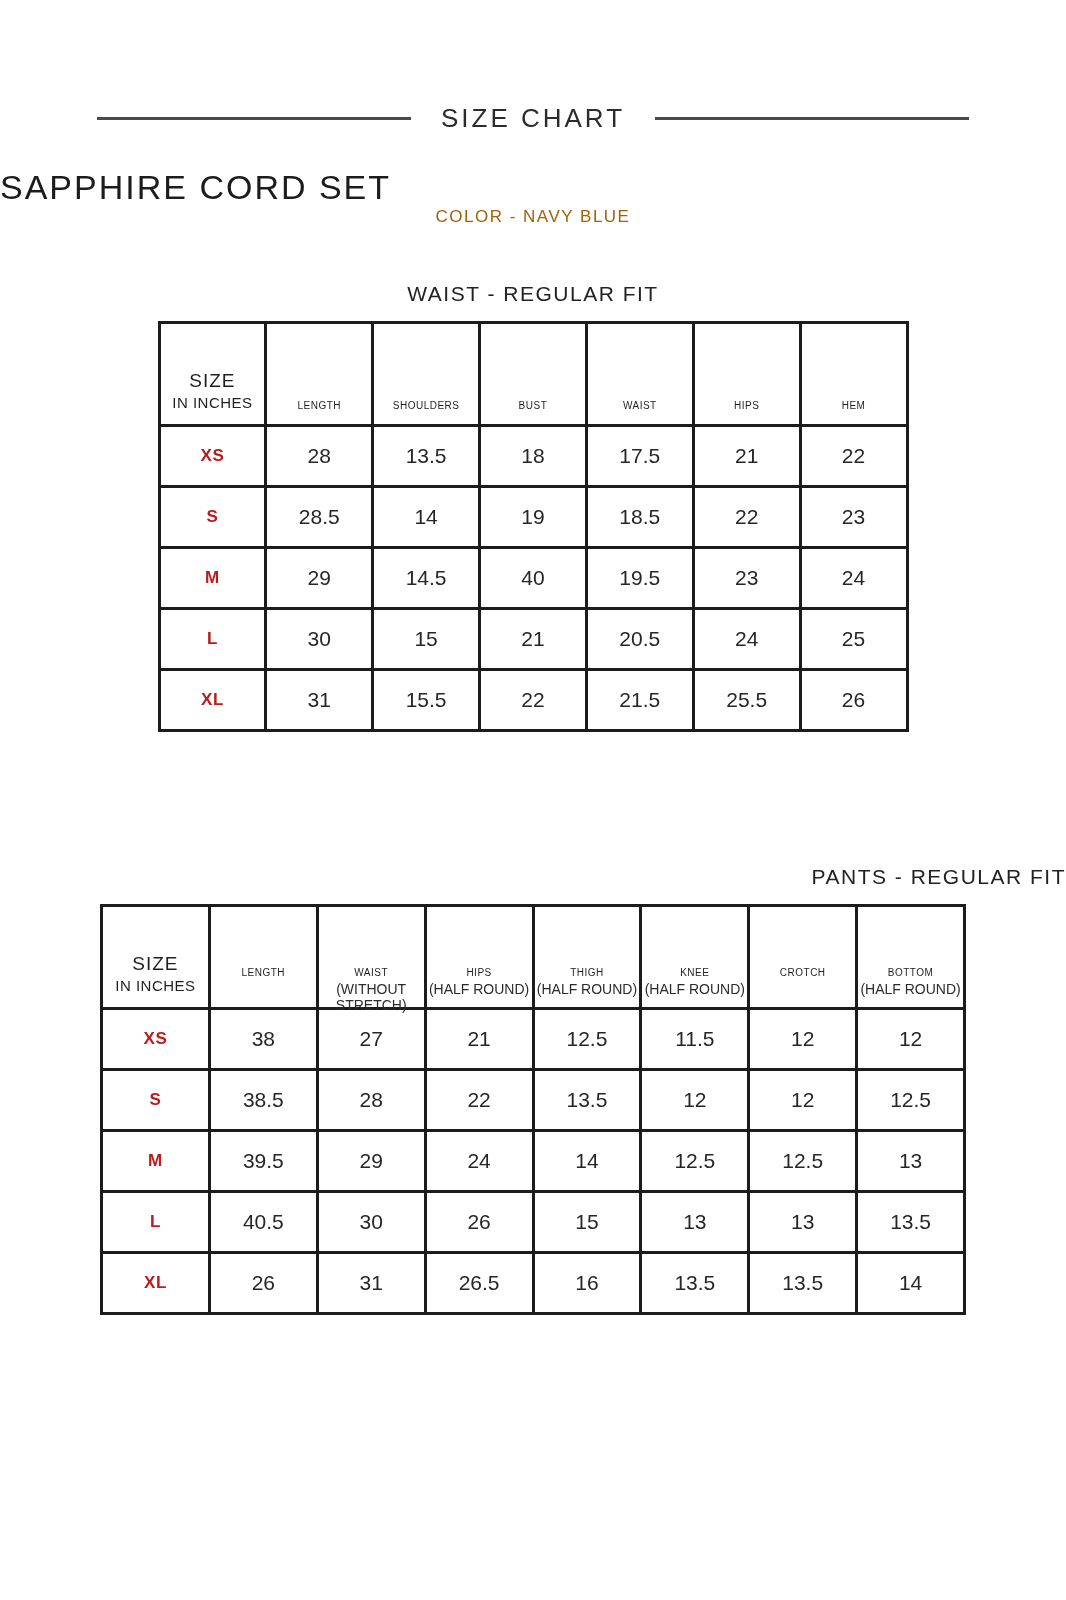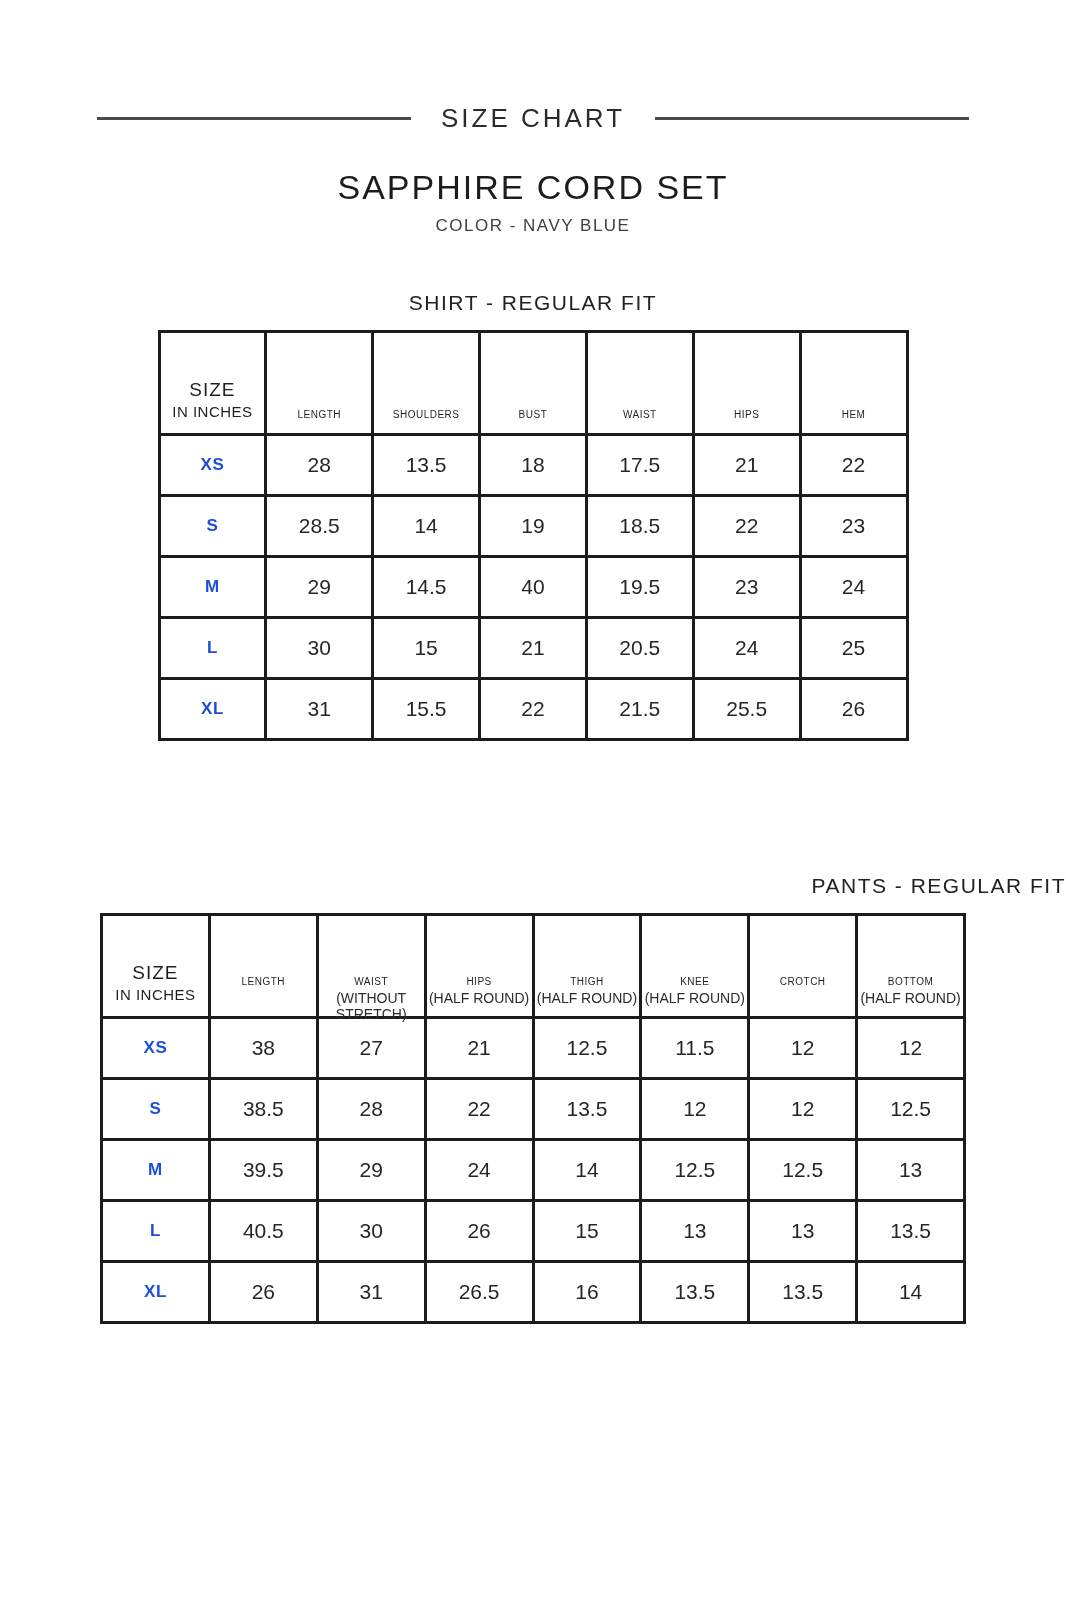--- a/index.html
+++ b/index.html
@@ -27,32 +27,31 @@
     height: 3px;
     background: #4a4a4a;
   }
   .chart-title {
     font-size: 26px;
     letter-spacing: 3px;
     color: #2b2b2b;
     white-space: nowrap;
   }
   .product-name {
-    text-align: center;
+    text-align: left;
     margin-top: 34px;
     font-size: 34px;
     letter-spacing: 2px;
     color: #1c1c1c;
   }
   .color-label {
     text-align: center;
-    margin-top: 9px;
     font-size: 17px;
     letter-spacing: 1.5px;
-    color: #404040;
+    color: #a16207;
   }
 
   
   .section-title {
     text-align: center;
     font-size: 21px;
     letter-spacing: 1.5px;
     color: #222;
   }
   .shirt-title { margin-top: 55px; }
@@ -85,39 +84,39 @@
 
   tbody td {
     height: 58px;
     vertical-align: middle;
     font-size: 21px;
     color: #262626;
   }
   td.size-cell {
     font-weight: 700;
     font-size: 17px;
-    color: #1d4ed8;
+    color: #b91c1c;
     letter-spacing: 0.5px;
   }
 </style>
 </head>
 <body>
 
 <div class="page">
 
   <div class="chart-header">
     <div class="rule"></div>
     <div class="chart-title">SIZE CHART</div>
     <div class="rule"></div>
   </div>
 
   <div class="product-name">SAPPHIRE CORD SET</div>
   <div class="color-label">COLOR - NAVY BLUE</div>
 
-  <div class="section-title shirt-title">SHIRT - REGULAR FIT</div>
+  <div class="section-title shirt-title">WAIST - REGULAR FIT</div>
 
   <table class="shirt-table">
     <thead>
       <tr>
         <th>
           <div class="size-line1">SIZE</div>
           <div class="size-line2">IN INCHES</div>
         </th>
         <th>
             <div class="col-label">LENGTH</div>

